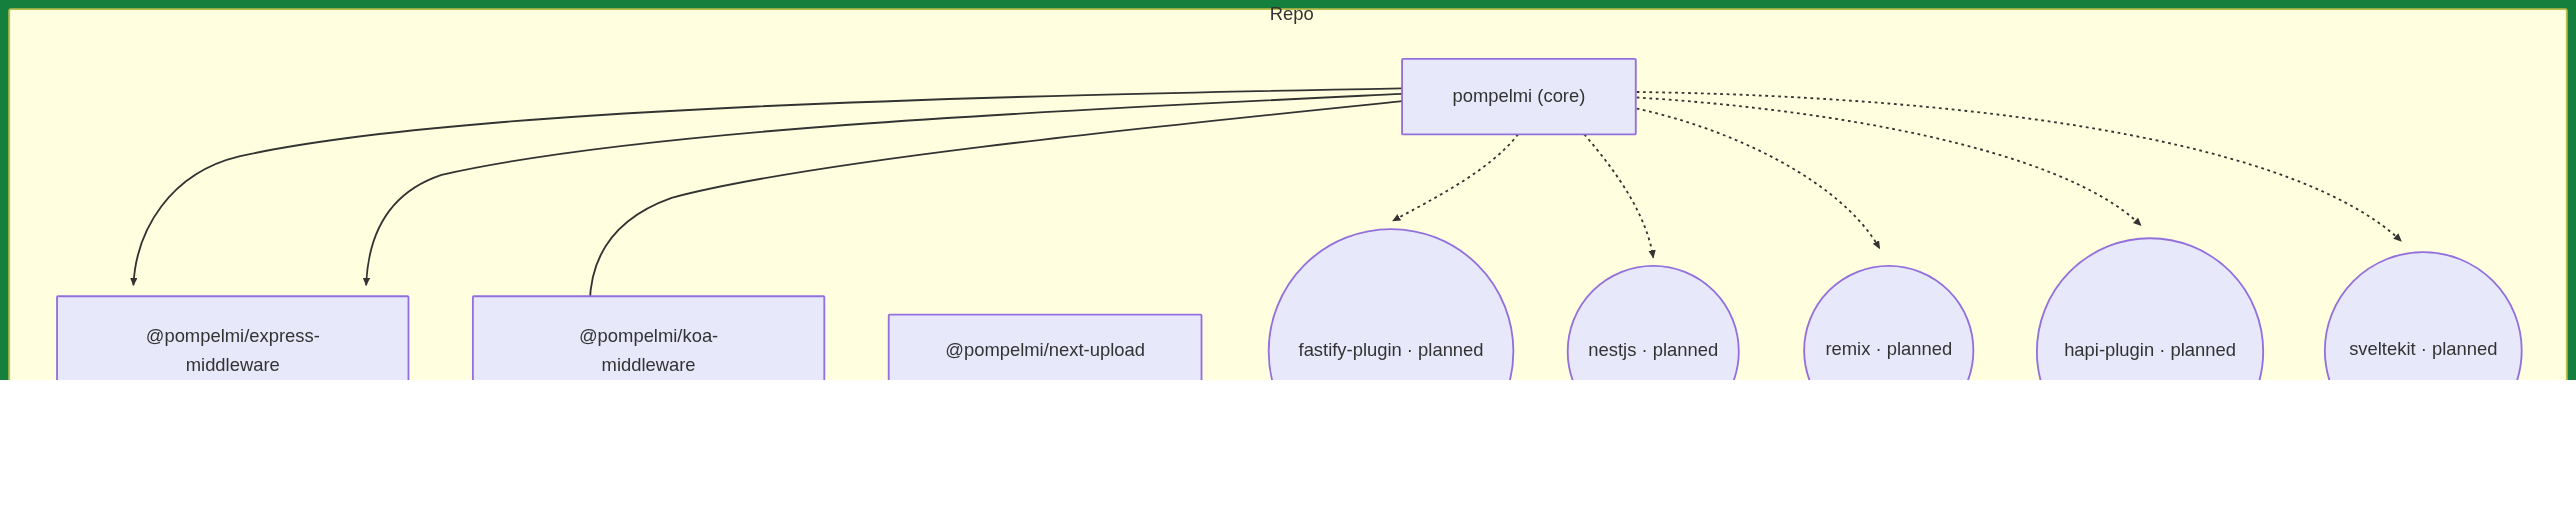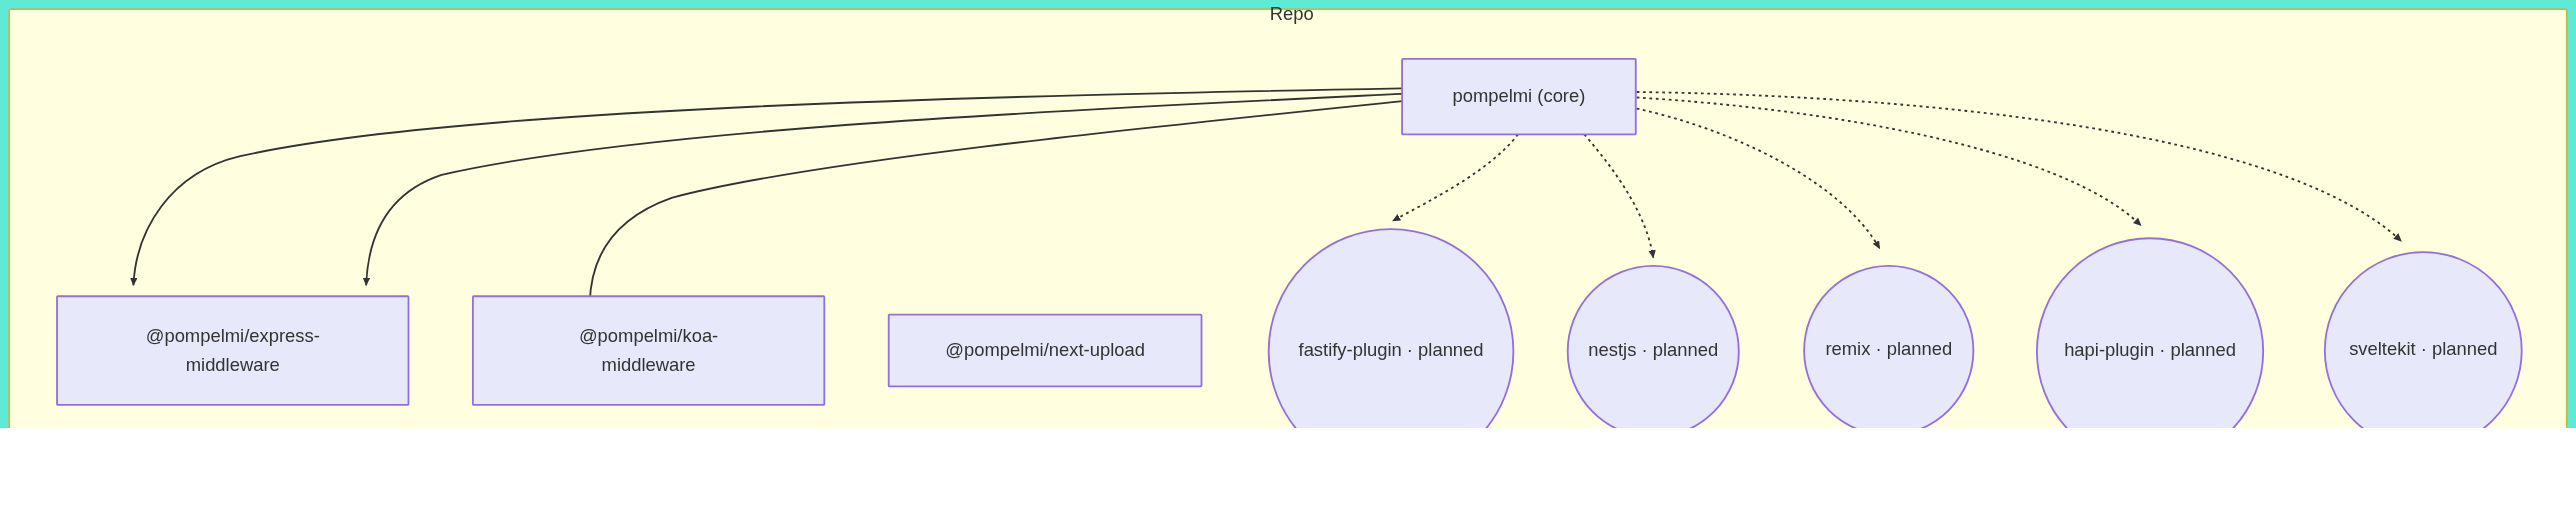--- a/index.html
+++ b/index.html
@@ -3,22 +3,22 @@
 <meta charset="utf-8">
 <style>
   html, body {
     margin: 0;
     padding: 0;
     background: #ffffff;
   }
   #stage {
     position: relative;
     width: 2576px;
-    height: 428px;
-    background: #5eead4;
+    height: 380px;
+    background: #15803d;
     font-family: "Liberation Sans", sans-serif;
     overflow: hidden;
   }
   #diagram-svg {
     position: absolute;
     left: 0;
     top: 0;
     width: 2576px;
     height: 529px;
     display: block;

